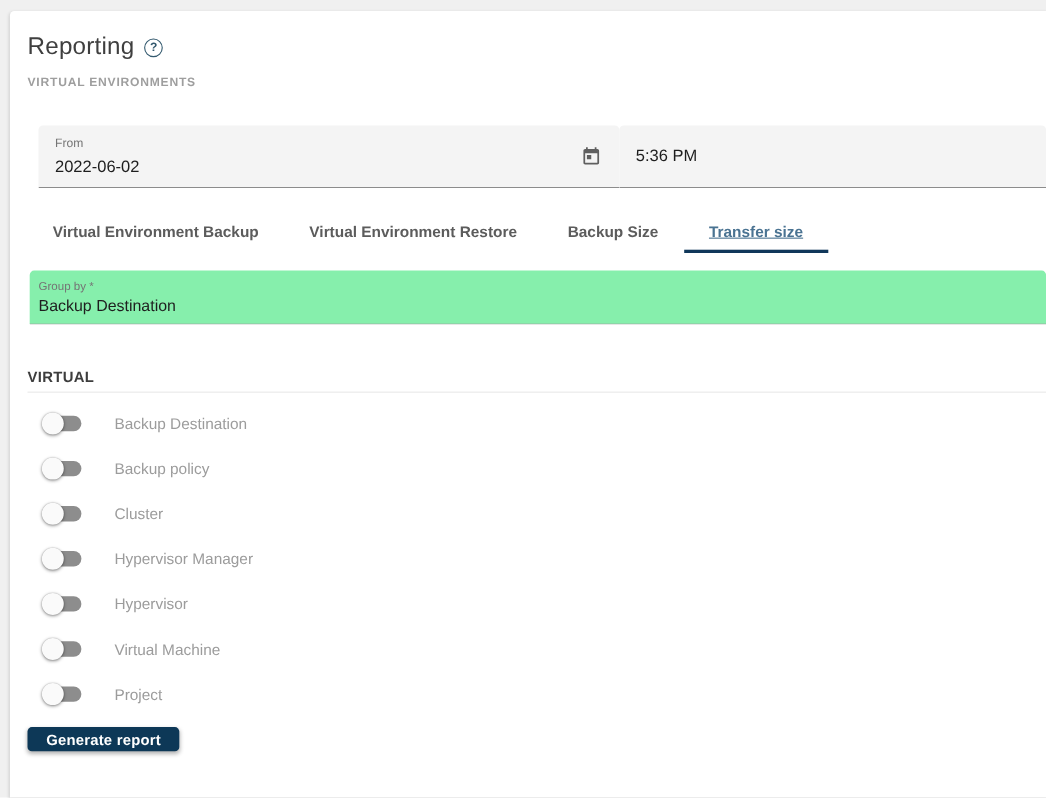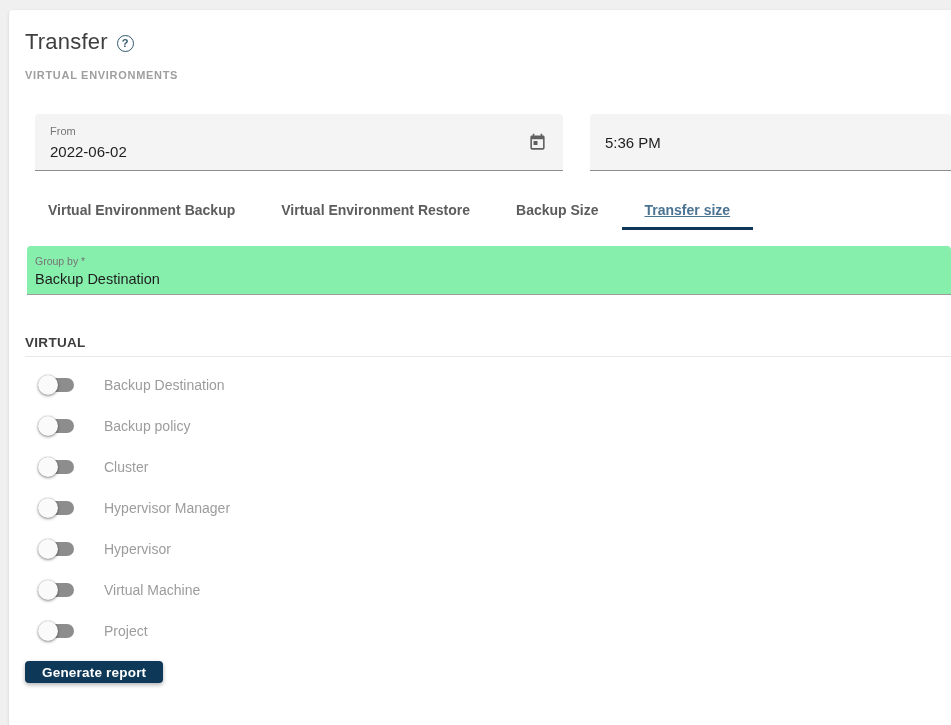--- a/index.html
+++ b/index.html
@@ -21,21 +21,21 @@
     width:15px;height:15px;margin-left:9px;margin-top:2px;
     border:1.6px solid #33596e;border-radius:50%;
     color:#33596e;font-size:11px;font-weight:bold;line-height:15px;
     display:flex;align-items:center;justify-content:center;cursor:pointer;
   }
   .section-label{
     margin:14px 0 0 16px;font-size:11px;font-weight:bold;
     color:#9e9e9e;letter-spacing:.7px;
   }
   
-  .datetime-row{display:flex;margin:33px 0 0 26px;gap:27px;}
+  .datetime-row{display:flex;margin:33px 0 0 26px;}
   .field{
     position:relative;height:56px;background:#f4f4f4;
     border-radius:4px 4px 0 0;border-bottom:1px solid #8c8c8c;
   }
   .field-from{width:528px;}
   .field-time{flex:1;}
   .field-label{position:absolute;left:15px;top:11px;font-size:11px;color:#757575;}
   .field-value{position:absolute;left:15px;top:29px;font-size:15px;color:#1e1e1e;}
   .field-value-centered{position:absolute;left:15px;top:50%;transform:translateY(-50%);font-size:15px;color:#1e1e1e;}
   .cal-btn{position:absolute;right:14px;top:50%;transform:translateY(-50%);width:24px;height:24px;display:flex;align-items:center;justify-content:center;cursor:pointer;background:none;border:none;padding:0;}
@@ -78,21 +78,21 @@
     border:none;border-radius:4px;cursor:pointer;
     box-shadow:0 2px 4px rgba(0,0,0,.3);letter-spacing:.2px;
   }
 </style>
 </head>
 <body>
 
 <div class="card">
 
   <div class="page-title-row">
-    <h1 class="page-title">Transfer</h1>
+    <h1 class="page-title">Reporting</h1>
     <span class="help-icon">?</span>
   </div>
 
   <div class="section-label">VIRTUAL ENVIRONMENTS</div>
 
   <div class="datetime-row">
     <div class="field field-from">
       <span class="field-label">From</span>
       <span class="field-value">2022-06-02</span>
       <button class="cal-btn">

